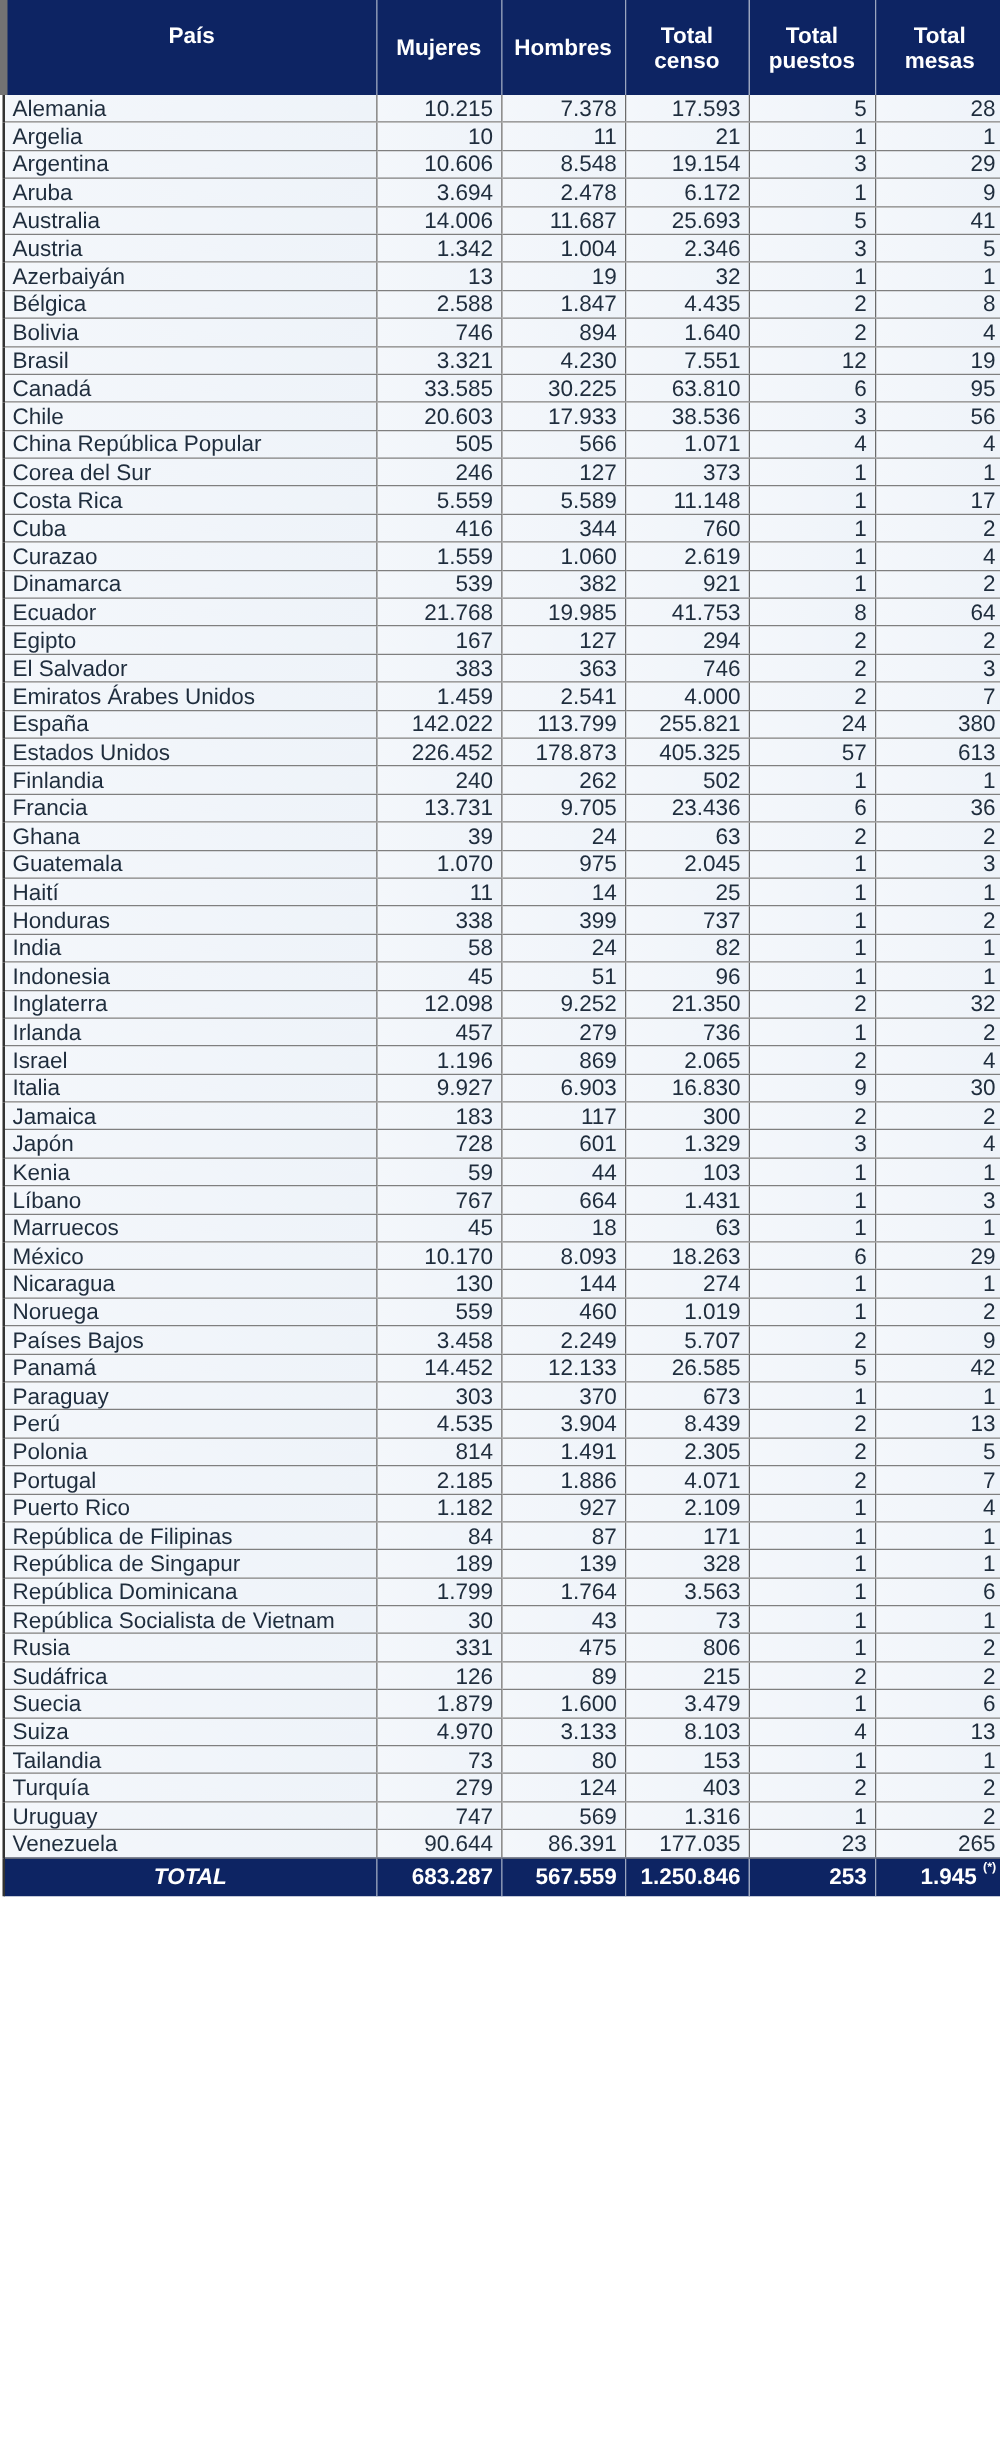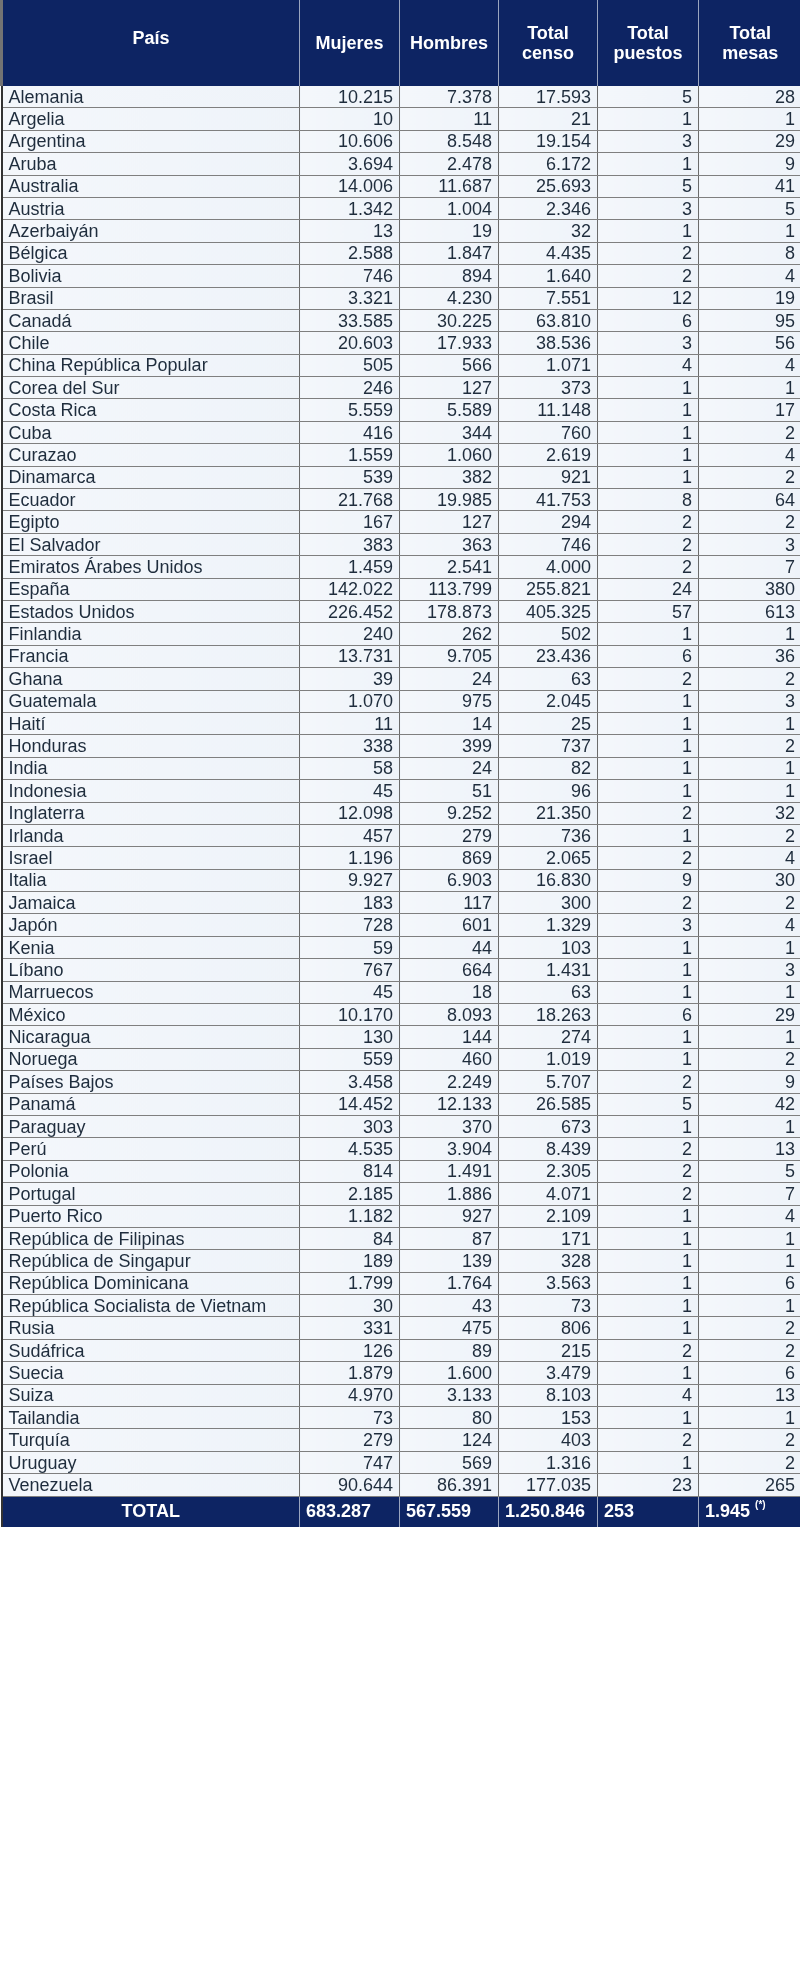--- a/index.html
+++ b/index.html
@@ -5,35 +5,35 @@
   html, body { margin: 0; padding: 0; background: #ffffff; }
   body { width: 800px; height: 1962px; overflow: hidden; font-family: "Liberation Sans", sans-serif; }
   table { border-collapse: collapse; width: 800px; table-layout: fixed; }
   col.c0 { width: 298px; } col.c1 { width: 100px; } col.c2 { width: 99px; }
   col.c3 { width: 99px; } col.c4 { width: 101px; } col.c5 { width: 103px; }
   thead th {
     background: #0d2463; color: #ffffff; font-weight: bold; font-size: 18px;
     line-height: 20px; height: 58px; padding: 0 4px; border-left: 1px solid #9aa5bf;
     vertical-align: middle; text-align: center;
   }
-  thead th:first-child { border-left: 3px solid #737373; vertical-align: top; padding-top: 28px; }
+  thead th:first-child { border-left: 6px solid #737373; vertical-align: top; padding-top: 18px; }
   tbody td {
     height: 21.4px; font-size: 18px; color: #1f2d3d; padding: 0 6px;
     border-left: 1px solid #6b6b6b; border-bottom: 1px solid #7f7f7f;
     background: linear-gradient(to right, #f4f7fb, #eef3f9);
     line-height: 20px; white-space: nowrap; overflow: hidden;
   }
   tbody td.num { text-align: right; padding-right: 6px; }
   tbody td.name { text-align: left; border-left: 2px solid #333; padding-left: 6px; }
   tbody td:last-child { border-right: 1px solid #6b6b6b; }
   tfoot td {
     background: #0d2463; color: #ffffff; font-weight: bold; font-size: 18px;
-    height: 30px; padding: 0 6px; border-left: 1px solid #9aa5bf; 
+    height: 30px; padding: 0 6px; border-left: 1px solid #9aa5bf; text-align: right;
   }
-  tfoot td.label { text-align: center; border-left: 2px solid #333; }
+  tfoot td.label { text-align: center; border-left: 2px solid #333; font-style: italic; }
   sup { font-size: 10px; vertical-align: top; position: relative; top: -2px; }
 </style>
 </head>
 <body>
 
 <table>
   <colgroup>
     <col class="c0">
       <col class="c1">
       <col class="c2">

